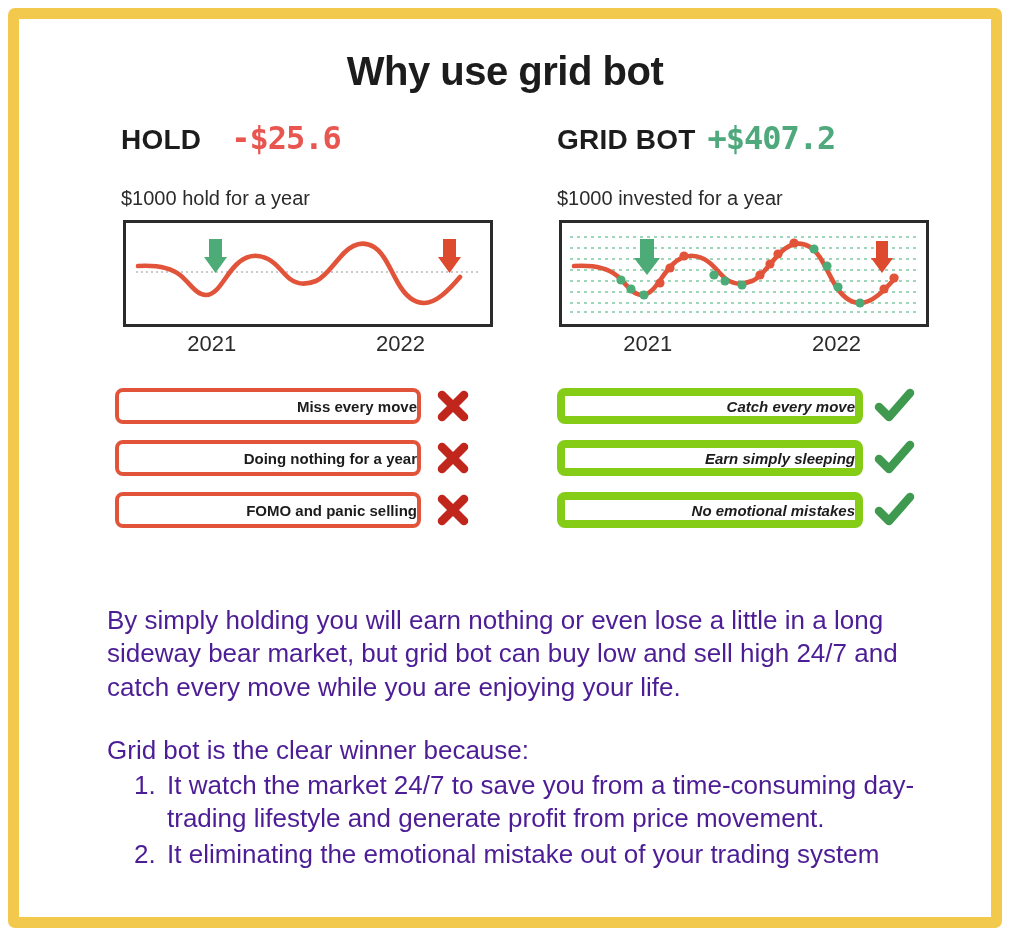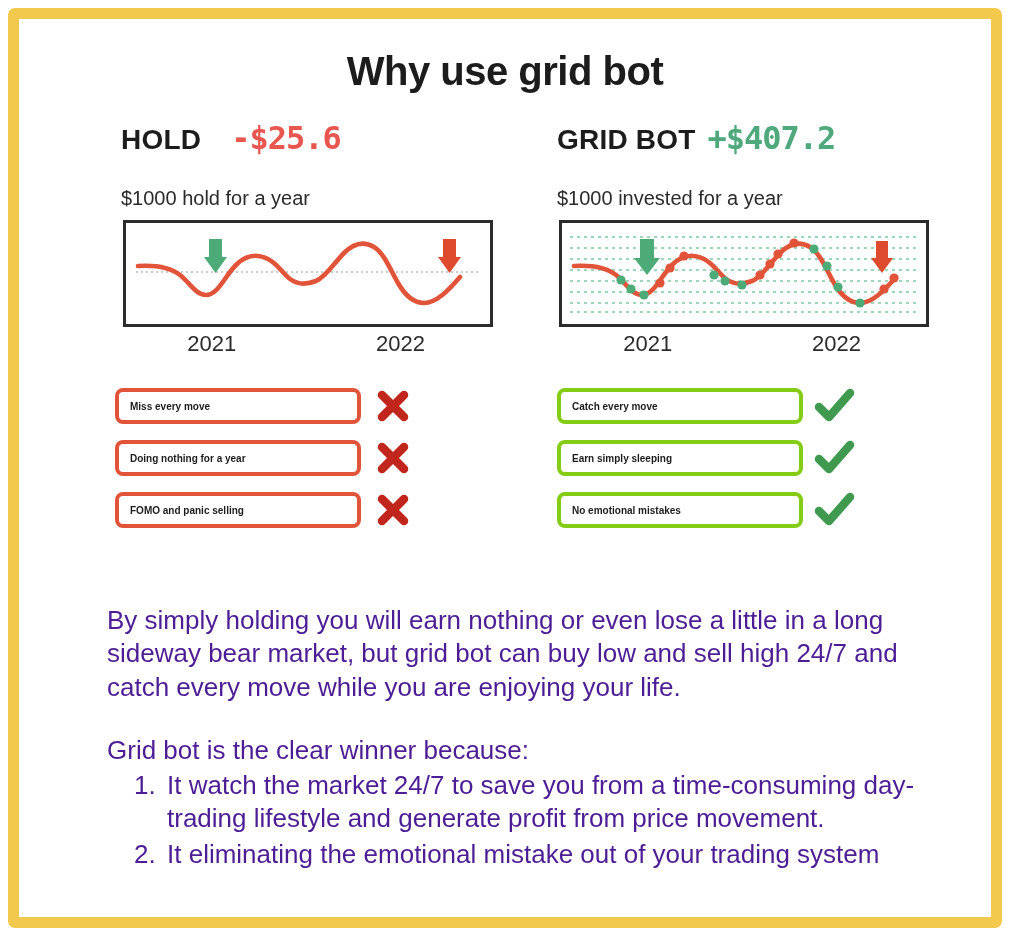--- a/index.html
+++ b/index.html
@@ -119,34 +119,35 @@
     gap: 14px;
   }
   .col-left .features  { margin-left: 8px; }
   .col-right .features { margin-left: 10px; }
 
   .feature-row {
     display: flex;
     align-items: center;
   }
   .feature-pill {
-    width: 246px;
+    width: 306px;
     height: 36px;
     box-sizing: border-box;
     border-radius: 8px;
     display: flex;
     align-items: center;
     padding-left: 11px;
-    font-size: 10px;
+    font-size: 15px;
     font-weight: bold;
     color: #1c1c1c;
     background: #ffffff;
+    justify-content: flex-end;
   }
   .pill-neg { border: 4px solid #e2543a; }
-  .pill-pos { border: 4px solid #84cc16; }
+  .pill-pos { border: 8px solid #84cc16; font-style: italic; }
 
   .mark {
     width: 64px;
     display: flex;
     align-items: center;
     justify-content: center;
   }
   .mark svg { display: block; }
 
   

